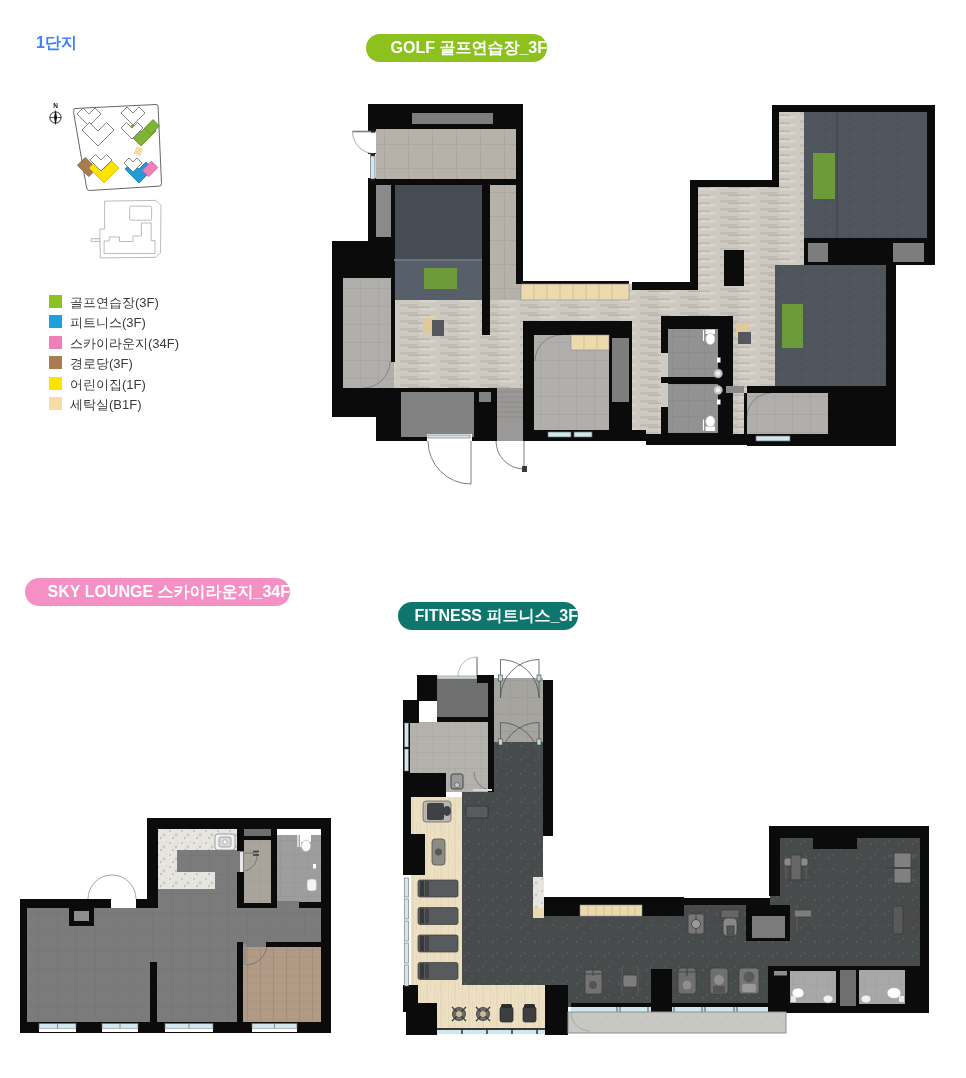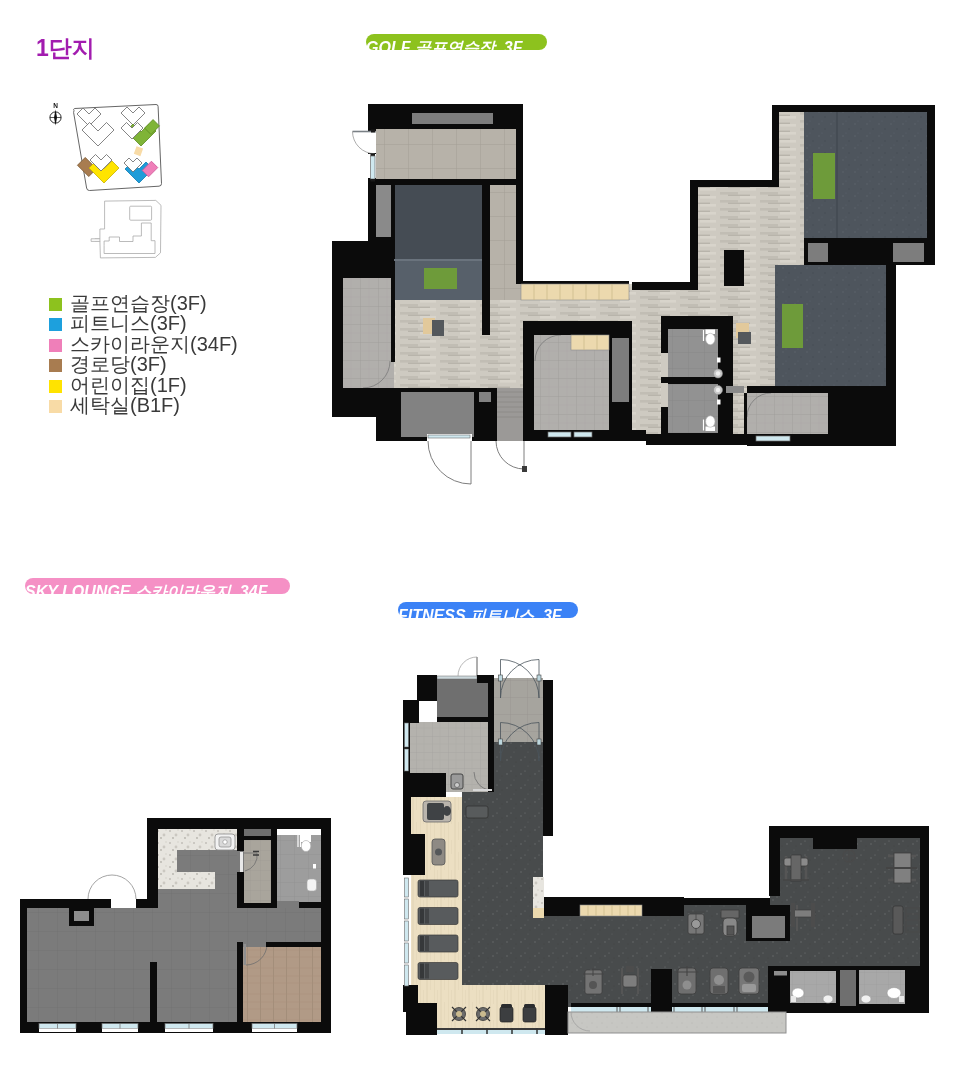--- a/index.html
+++ b/index.html
@@ -1,31 +1,31 @@
 <!DOCTYPE html>
 <html><head>
 <meta charset="utf-8">
 <style>
   html,body{margin:0;padding:0;background:#ffffff;}
   body{width:966px;height:1078px;position:relative;font-family:"Liberation Sans",sans-serif;overflow:hidden;}
   .abs{position:absolute;}
-  .pill{position:absolute;height:16px;border-radius:14px;color:#fff;font-weight:bold;font-size:16px;line-height:28px;text-align:left;letter-spacing:0px;font-style:italic;}
+  .pill{position:absolute;height:28px;border-radius:14px;color:#fff;font-weight:bold;font-size:16px;line-height:28px;text-align:right;letter-spacing:0px;}
 </style>
 </head>
 <body>
 
-<div class="abs" style="left:36px;top:33px;font-size:23px;font-weight:bold;color:#a21caf;">1단지</div>
+<div class="abs" style="left:36px;top:33px;font-size:16px;font-weight:bold;color:#3b82f6;">1단지</div>
 
 <div class="pill" style="left:366px;top:34px;width:181px;background:#8dc21e;">GOLF 골프연습장_3F</div>
 
 <div class="pill" style="left:25px;top:578px;width:265px;background:#f590c5;">SKY LOUNGE 스카이라운지_34F</div>
 
-<div class="pill" style="left:398px;top:602px;width:180px;background:#3b82f6;">FITNESS 피트니스_3F</div>
-
-<div class="abs" style="left:49px;top:293px;font-size:20px;color:#3a3a3a;line-height:20.4px;">
+<div class="pill" style="left:398px;top:602px;width:180px;background:#0f766e;">FITNESS 피트니스_3F</div>
+
+<div class="abs" style="left:49px;top:293px;font-size:13px;color:#3a3a3a;line-height:20.4px;">
 
   <div><span style="display:inline-block;width:13px;height:13px;background:#8dc21e;margin-right:8px;vertical-align:-1px;"></span>골프연습장(3F)</div>
 
   <div><span style="display:inline-block;width:13px;height:13px;background:#1da0dd;margin-right:8px;vertical-align:-1px;"></span>피트니스(3F)</div>
 
   <div><span style="display:inline-block;width:13px;height:13px;background:#ef7fb9;margin-right:8px;vertical-align:-1px;"></span>스카이라운지(34F)</div>
 
   <div><span style="display:inline-block;width:13px;height:13px;background:#a87c50;margin-right:8px;vertical-align:-1px;"></span>경로당(3F)</div>
 
   <div><span style="display:inline-block;width:13px;height:13px;background:#ffe300;margin-right:8px;vertical-align:-1px;"></span>어린이집(1F)</div>

